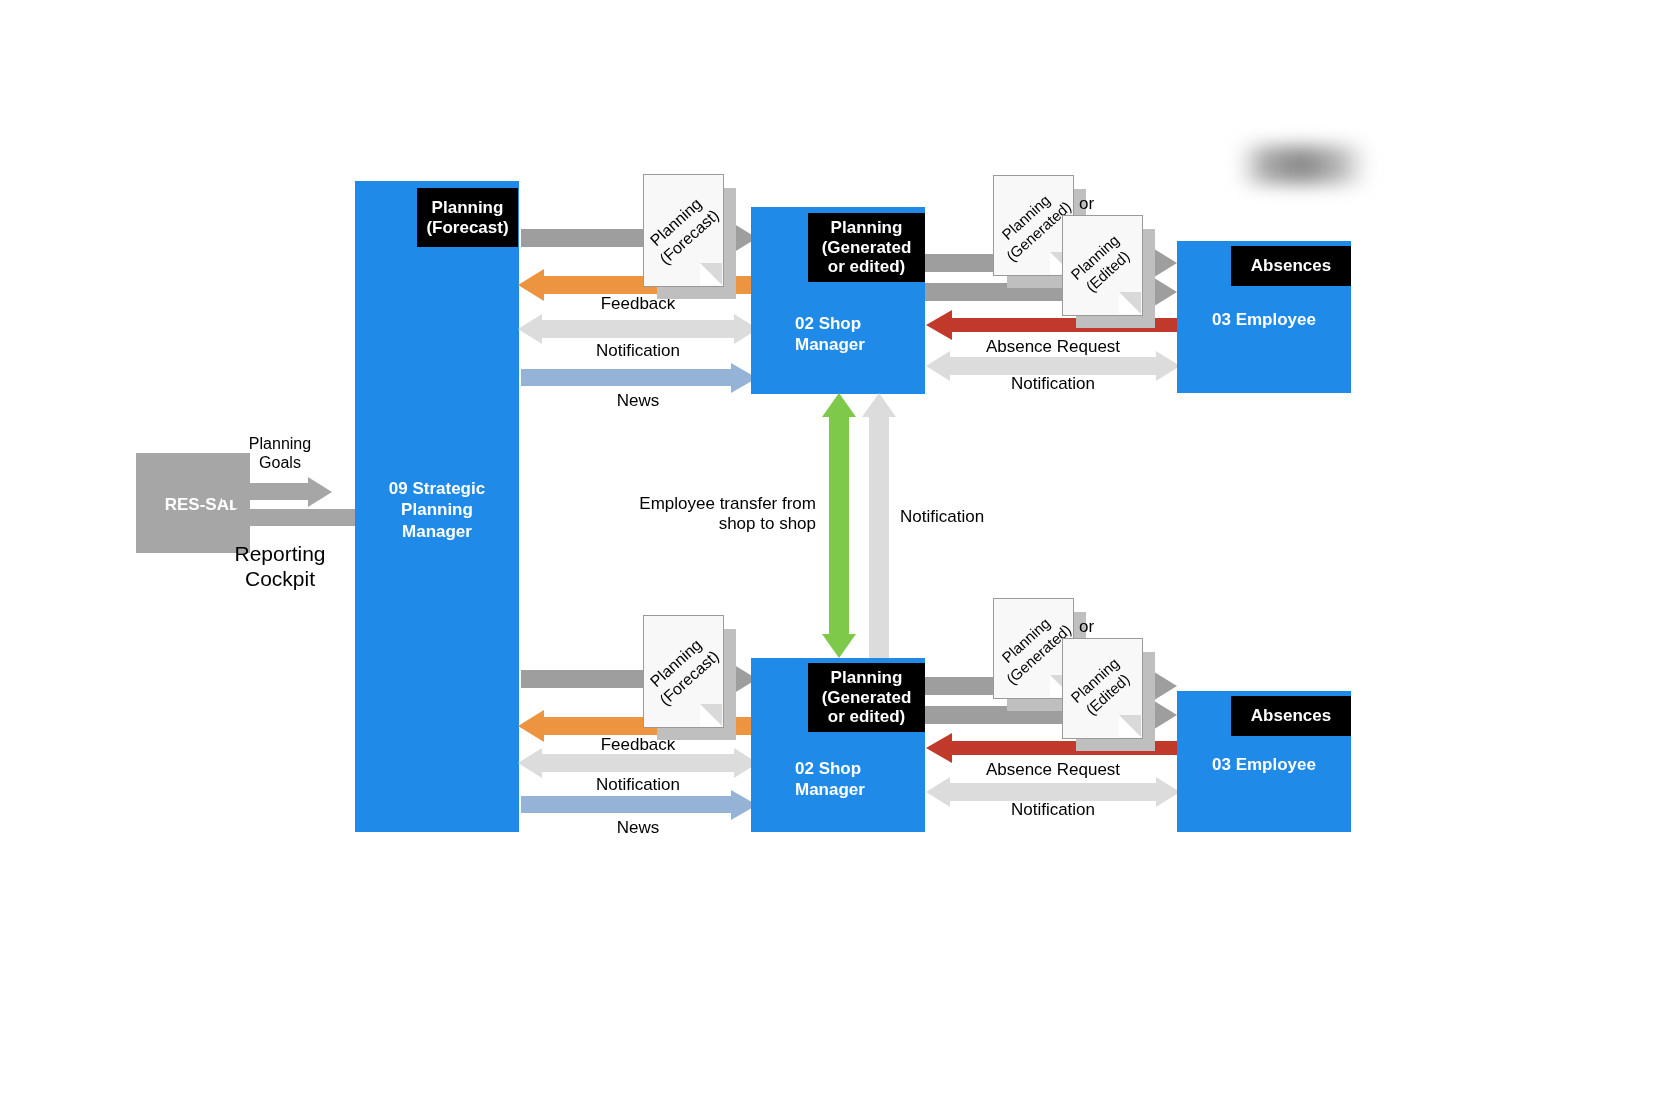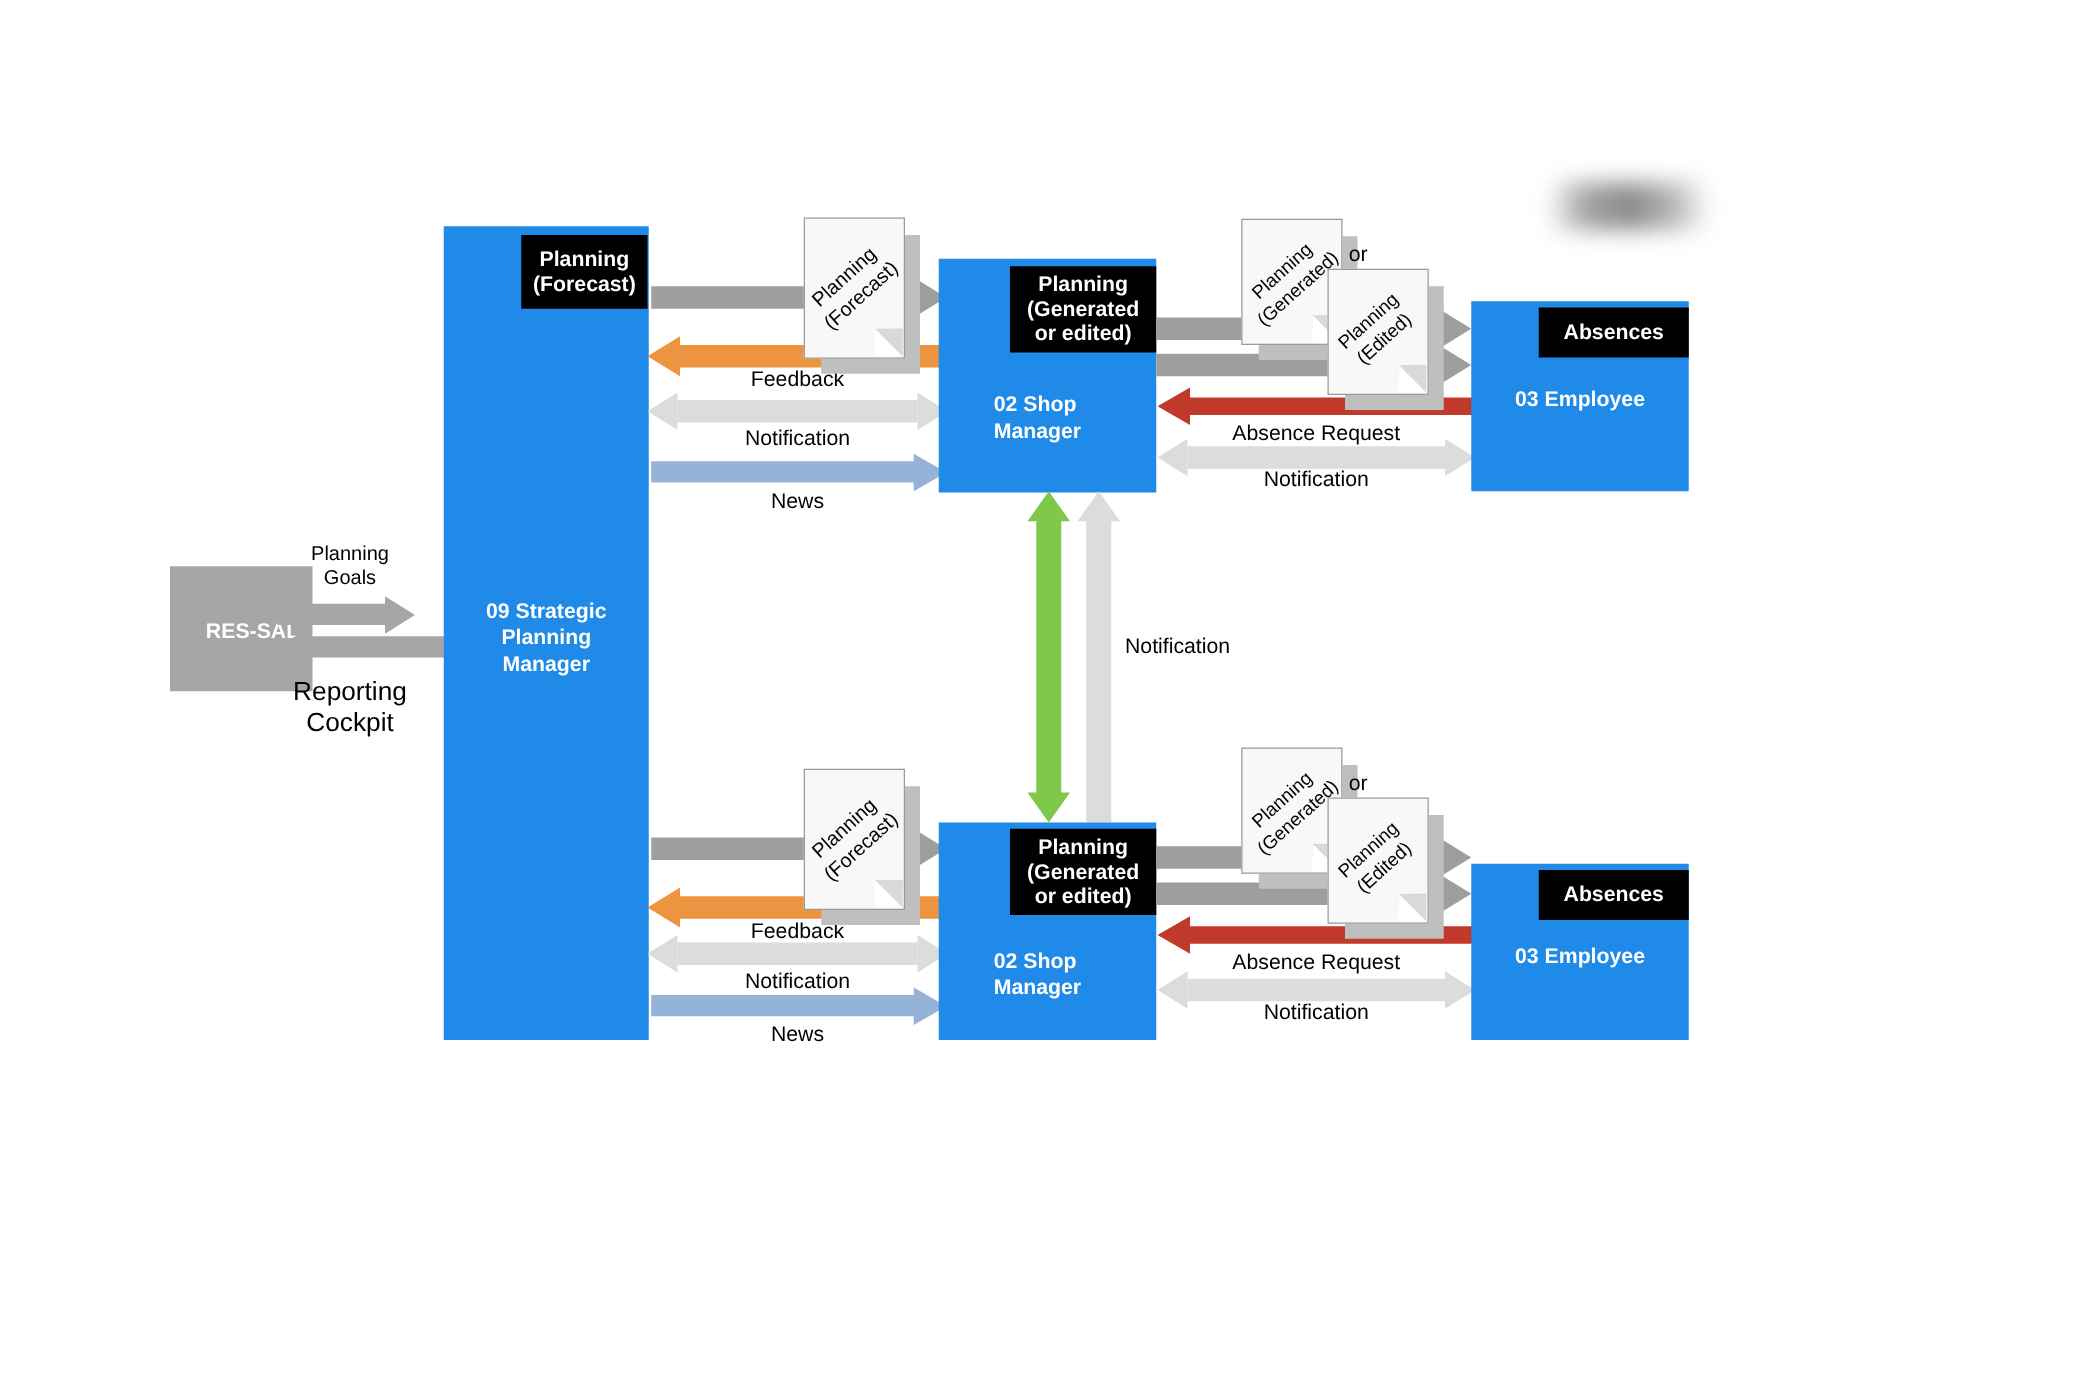--- a/index.html
+++ b/index.html
@@ -185,20 +185,22 @@
 
   <div class="box blue" style="left:1177px;top:241px;width:174px;height:152px;"></div>
   <div class="box blk" style="left:1231px;top:246px;width:120px;height:40px;font-size:17px;">Absences</div>
   <div class="rolelbl" style="left:1177px;top:309px;width:174px;font-size:17px;">03 Employee</div>
 
   <div class="varr" style="left:829px;top:393px;width:20px;height:265px;">
     <div class="shaft" style="top:22px;height:221px;background:#7ec84a;"></div>
     <div class="head" style="top:0px;margin-left:-17px;border-left:17px solid transparent;border-right:17px solid transparent;border-bottom:24px solid #7ec84a;"></div>
     <div class="head" style="bottom:0px;margin-left:-17px;border-left:17px solid transparent;border-right:17px solid transparent;border-top:24px solid #7ec84a;"></div>
   </div>
+  <div class="caption" style="left:600px;top:494px;width:216px;font-size:17px;text-align:right;">Employee transfer from
+shop to shop</div>
 
   <div class="varr" style="left:869px;top:393px;width:20px;height:265px;">
     <div class="shaft" style="top:22px;height:243px;background:#dcdcdc;"></div>
     <div class="head" style="top:0px;margin-left:-17px;border-left:17px solid transparent;border-right:17px solid transparent;border-bottom:24px solid #dcdcdc;"></div>
   </div>
   <div class="caption" style="left:900px;top:507px;width:180px;font-size:17px;text-align:left;">Notification</div>
 
   <div class="harr" style="left:521px;top:670px;width:238px;height:18px;">
     <div class="shaft" style="width:212px;background:#9e9e9e;"></div>
     <div class="head" style="left:210px;margin-top:-16px;border-top:16px solid transparent;border-bottom:16px solid transparent;border-left:26px solid #9e9e9e;"></div>

